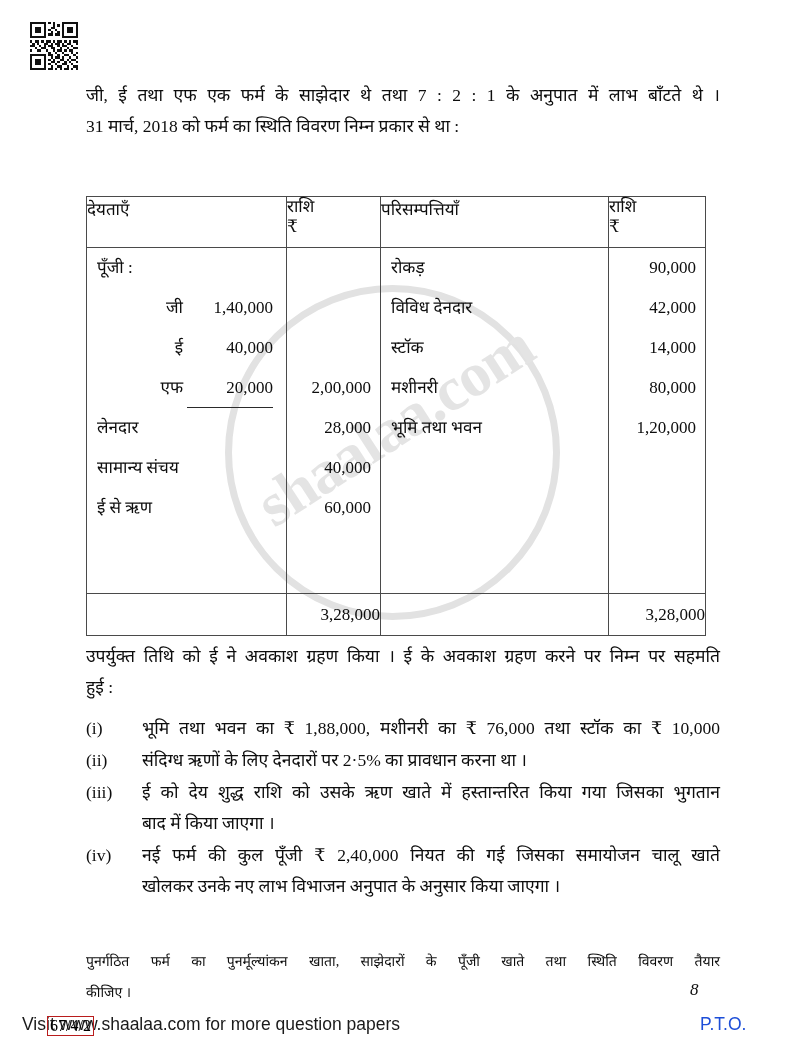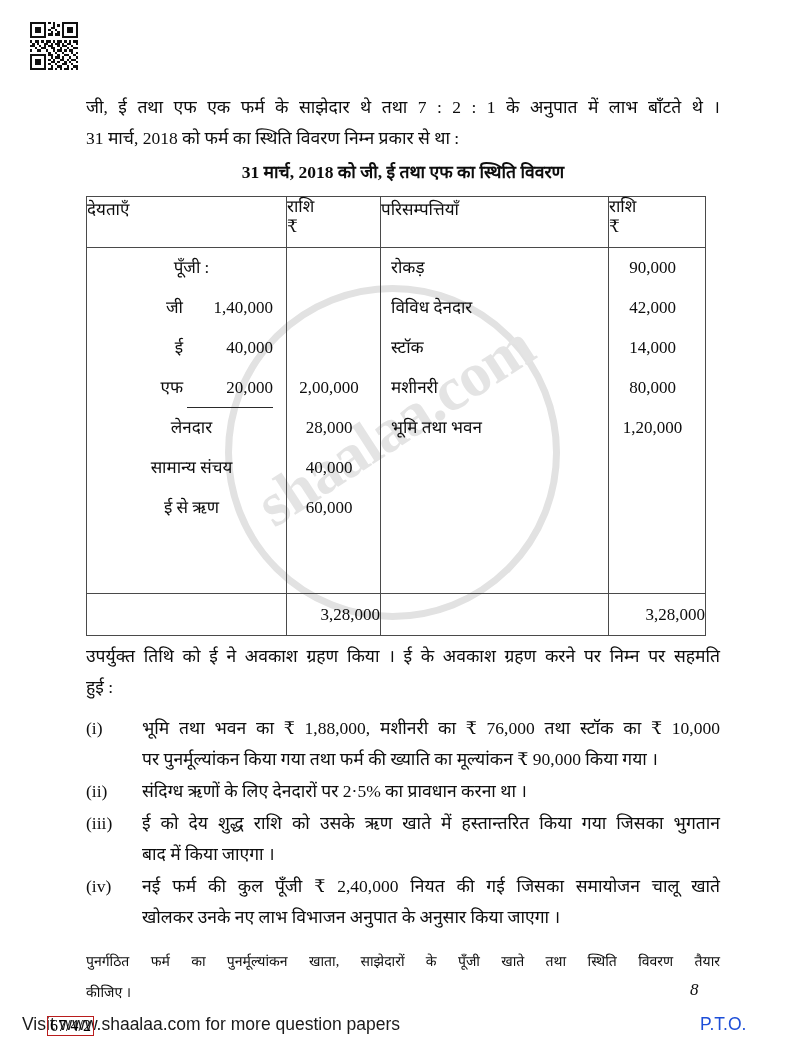--- a/index.html
+++ b/index.html
@@ -75,21 +75,21 @@
     line-height: 31px;
   }
 
   #intro {
     left: 86px;
     top: 80px;
     width: 634px;
     text-align: justify;
   }
   #intro .ln { display: block; }
-  #intro .ln1 { text-align: justify; text-align-last: justify; margin-top: 12px; }
+  #intro .ln1 { text-align: justify; text-align-last: justify; }
 
   #table-title {
     position: absolute;
     left: 86px;
     top: 159px;
     width: 634px;
     text-align: center;
     font-size: 17.5px;
     font-weight: 700;
   }
@@ -124,40 +124,40 @@
   .hd-amt  { text-align: center; line-height: 20px; padding-top: 6px; }
 
   .body-cell { height: 345px; position: relative; }
 
   .row-list { position: absolute; left: 0; top: 0; width: 100%; }
   .ritem {
     height: 40px;
     line-height: 40px;
     white-space: nowrap;
   }
-  .lia-name { padding-left: 10px; text-align: center; }
+  .lia-name { padding-left: 10px; }
   .lia-sub {
     padding-left: 10px;
     display: flex;
     justify-content: flex-start;
   }
   .sub-label {
     display: inline-block;
     width: 86px;
     text-align: right;
     padding-right: 4px;
   }
   .sub-amt {
     display: inline-block;
     width: 86px;
     text-align: right;
   }
   .sub-amt.ruled { border-bottom: 1.5px solid #2a2a2a; }
 
-  .amt-cell { text-align: center; padding-right: 9px; }
+  .amt-cell { text-align: right; padding-right: 9px; }
   .ast-name { padding-left: 10px; }
 
   .total-row td { height: 41px; line-height: 41px; }
   .total-amt { text-align: right; padding-right: 9px; }
 
   
   #after-table {
     position: absolute;
     left: 86px;
     top: 641px;
@@ -356,21 +356,20 @@
   </g>
 </svg>
 
 <div id="page">
 
   <div class="para" id="intro">
     <span class="ln ln1">जी, ई तथा एफ एक फर्म के साझेदार थे तथा 7 : 2 : 1 के अनुपात में लाभ बाँटते थे ।</span>
     <span class="ln">31 मार्च, 2018 को फर्म का स्थिति विवरण निम्न प्रकार से था :</span>
   </div>
 
-  <div id="table-title">31 मार्च, 2018 को जी, ई तथा एफ का स्थिति विवरण</div>
 
   <table id="balance-sheet">
     <colgroup>
       <col class="col-lia">
         <col class="col-lamt">
         <col class="col-ast">
         <col class="col-aamt">
     </colgroup>
     <thead>
       <tr>
@@ -450,21 +449,20 @@
   <div id="after-table">
     <div class="jl">उपर्युक्त तिथि को ई ने अवकाश ग्रहण किया । ई के अवकाश ग्रहण करने पर निम्न पर सहमति</div>
     <div>हुई :</div>
   </div>
 
   <div id="numbered">
       <div class="nitem">
         <div class="nmark">(i)</div>
         <div class="ntext">
           <div class="jl">भूमि तथा भवन का ₹ 1,88,000, मशीनरी का ₹ 76,000 तथा स्टॉक का ₹ 10,000</div>
-          <div>पर पुनर्मूल्यांकन किया गया तथा फर्म की ख्याति का मूल्यांकन ₹ 90,000 किया गया ।</div>
         </div>
       </div>
       <div class="nitem">
         <div class="nmark">(ii)</div>
         <div class="ntext">
           <div>संदिग्ध ऋणों के लिए देनदारों पर 2·5% का प्रावधान करना था ।</div>
         </div>
       </div>
       <div class="nitem">
         <div class="nmark">(iii)</div>

